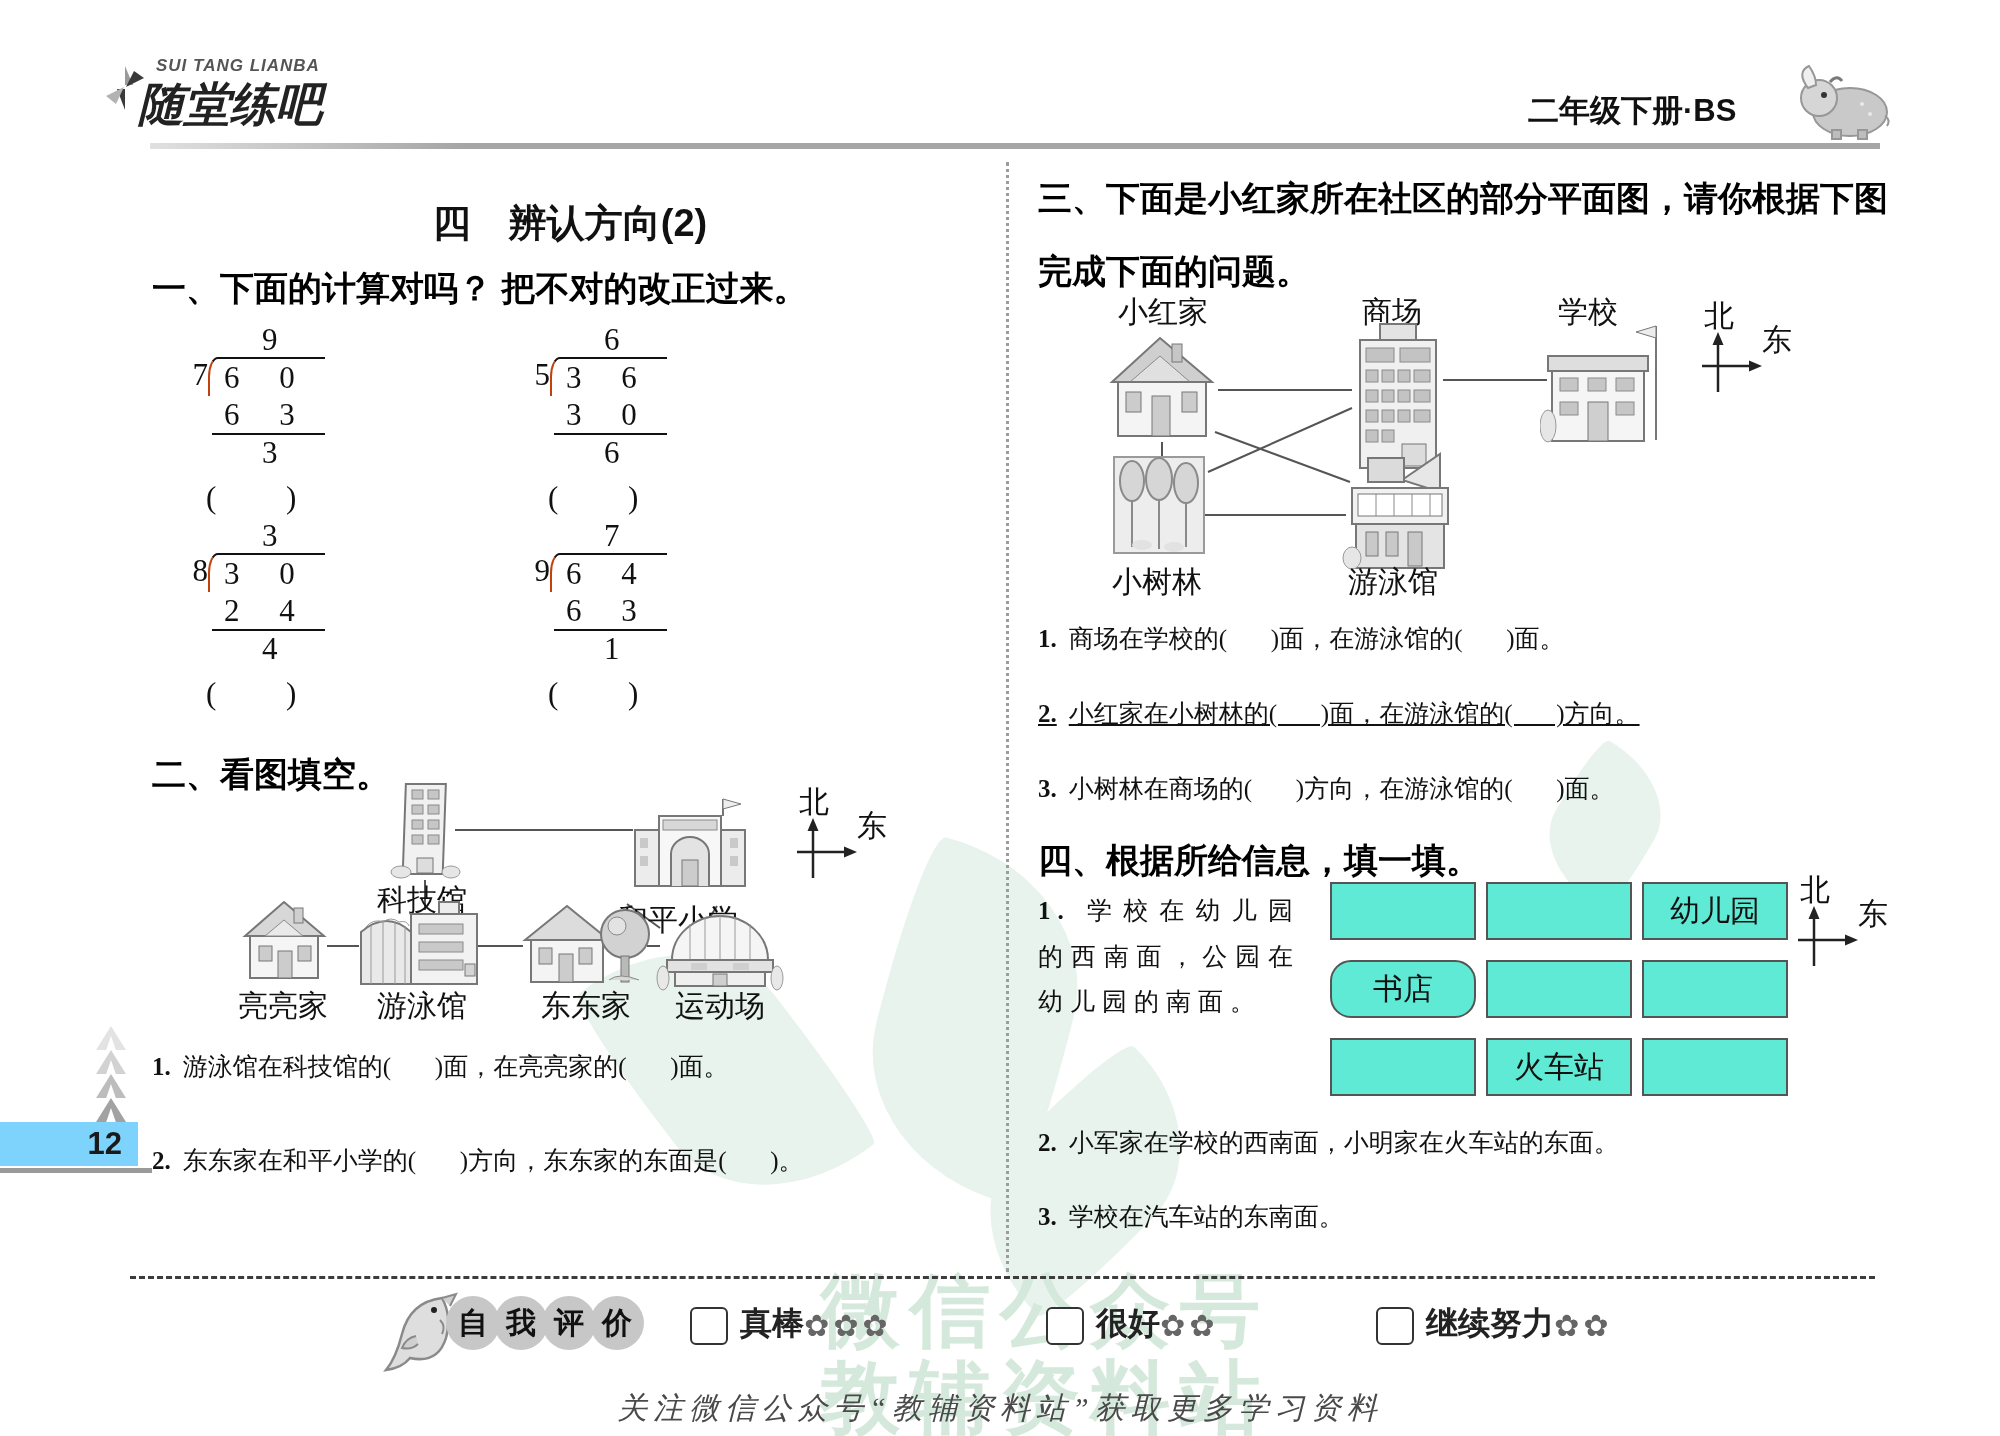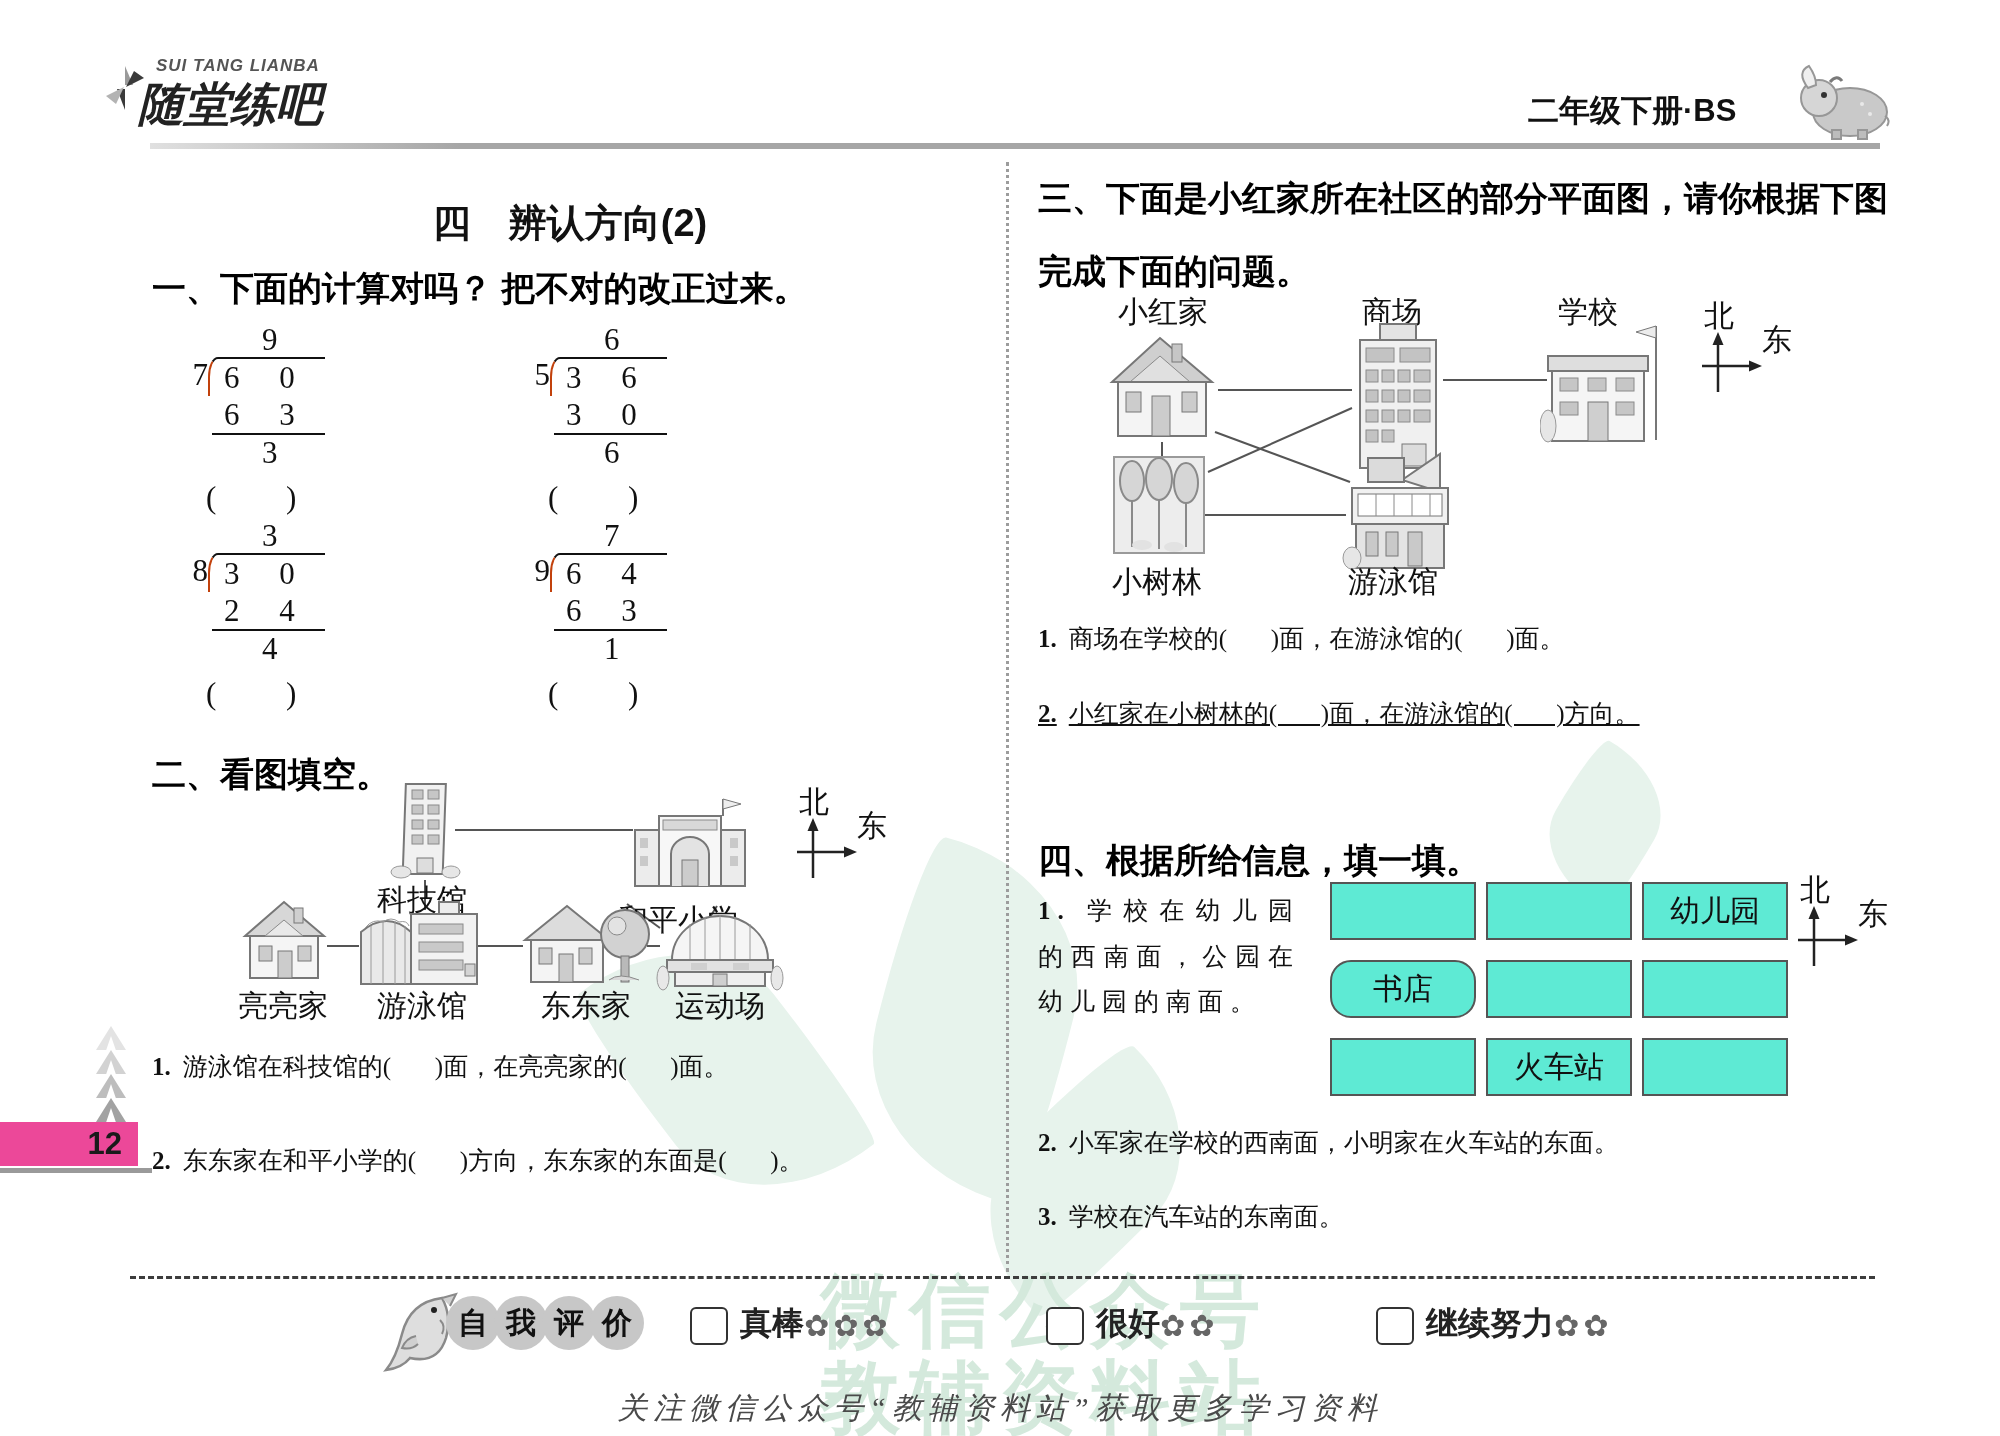--- a/index.html
+++ b/index.html
@@ -86,21 +86,21 @@
     <circle cx="32" cy="31" r="3" fill="#333"></circle>
     <circle cx="70" cy="40" r="2" fill="#e9e9e9"></circle>
     <circle cx="78" cy="50" r="2" fill="#e9e9e9"></circle>
     <path d="M93 52 q6 4 2 10" fill="none" stroke="#979797" stroke-width="2"></path>
   </svg>
 
   <div class="chev" style="left:96px;top:1026px;background:#e3e3e3;"></div>
   <div class="chev" style="left:96px;top:1050px;background:#d2d2d2;"></div>
   <div class="chev" style="left:96px;top:1074px;background:#bdbdbd;"></div>
   <div class="chev" style="left:96px;top:1098px;background:#a2a2a2;"></div>
-  <div class="z" style="left:0;top:1122px;width:138px;height:44px;background:#ec4899;display:flex;align-items:center;justify-content:flex-end;padding-right:16px;box-sizing:border-box;">
+  <div class="z" style="left:0;top:1122px;width:138px;height:44px;background:#7dd3fc;display:flex;align-items:center;justify-content:flex-end;padding-right:16px;box-sizing:border-box;">
     <span style="font-family:'Liberation Sans',sans-serif;font-weight:bold;font-size:31px;color:#1a1a1a;">12</span>
   </div>
   <div class="z" style="left:0;top:1168px;width:152px;height:5px;background:#9a9a9a;"></div>
 
   <div class="z" style="left:1006px;top:162px;width:0;height:1110px;border-left:3px dotted #9c9c9c;"></div>
 
   <div class="z" style="left:155px;top:198px;width:830px;text-align:center;font-family:'Liberation Sans',sans-serif;font-weight:bold;font-size:38px;">四　辨认方向(2)</div>
 
   <div class="h" style="left:152px;top:266px;">一、下面的计算对吗？ 把不对的改正过来。</div>
 
@@ -394,20 +394,23 @@
     </svg>
     <div class="map-label" style="left:308px;top:272px;">游泳馆</div>
   </div>
 
   <div class="q" style="left:1038px;top:622px;width:850px;">
     <span class="qn">1.</span><span class="qt">商场在学校的(       )面，在游泳馆的(       )面。</span>
   </div>
   <div class="q" style="left:1038px;top:697px;width:860px;text-decoration:underline;">
     <span class="qn">2.</span><span class="qt">小红家在小树林的(       )面，在游泳馆的(       )方向。</span>
   </div>
+  <div class="q" style="left:1038px;top:772px;width:860px;">
+    <span class="qn">3.</span><span class="qt">小树林在商场的(       )方向，在游泳馆的(       )面。</span>
+  </div>
 
   <div class="h" style="left:1038px;top:838px;">四、根据所给信息，填一填。</div>
 
   <div class="q" style="left:1038px;top:888px;width:262px;letter-spacing:7px;line-height:1.82;text-align:justify;">
     <span class="qn">1.</span><span class="qt">学校在幼儿园的西南面，公园在幼儿园的南面。</span>
   </div>
 
   <div class="gbox" style="left:1330px;top:882px;"></div>
   <div class="gbox" style="left:1486px;top:882px;"></div>
   <div class="gbox" style="left:1642px;top:882px;">幼儿园</div>

